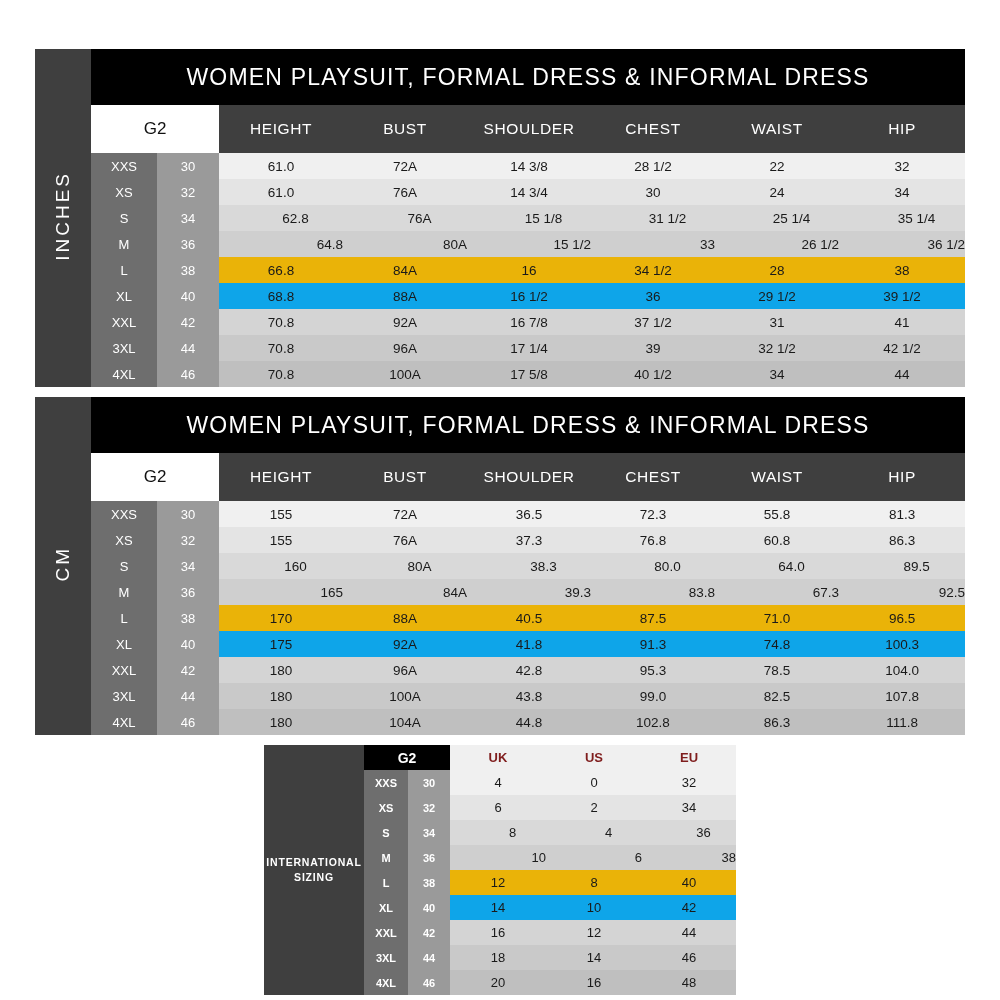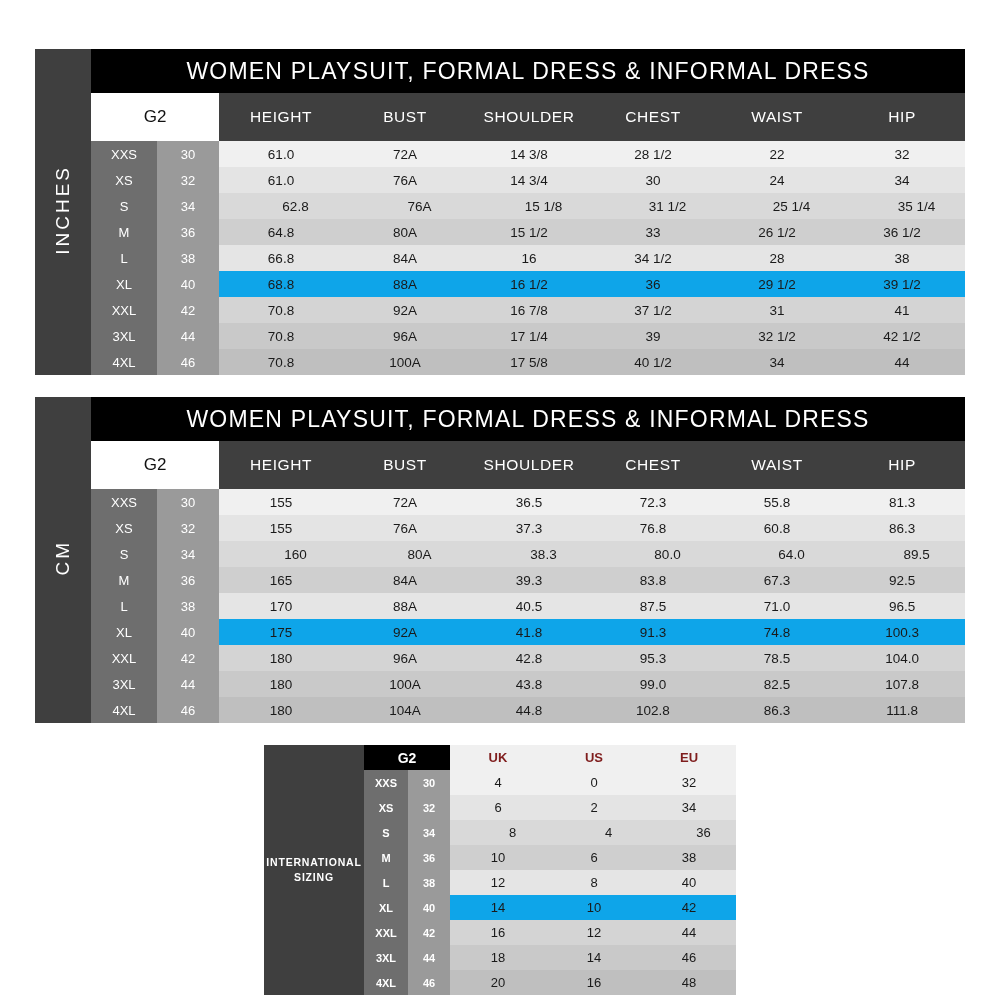--- a/index.html
+++ b/index.html
@@ -33,21 +33,21 @@
     font-weight: normal;
   }
 
   
   .title-cell {
     background: #000000;
     color: #ffffff;
     font-size: 23px;
     letter-spacing: 1.2px;
     font-weight: bold;
-    height: 44px;
+    height: 56px;
     text-align: center;
   }
   .unit-cell {
     background: #3f3f3f;
     color: #ffffff;
     font-size: 19px;
     letter-spacing: 3px;
     font-weight: bold;
     width: 56px;
   }
@@ -93,22 +93,22 @@
     width: 62px;
   }
   .v {
     font-size: 13.5px;
     color: #1a1a1a;
     height: 26px;
   }
   .r-a .v { background: #f0f0f0; }
   .r-b .v { background: #e4e4e4; }
   .r-c .v { background: #d9d9d9; padding-left: 29px; }
-  .r-d .v { background: #cfcfcf; }
-  .r-e .v { background: #e5e5e5; }
+  .r-d .v { background: #cfcfcf; text-align: right; }
+  .r-e .v { background: #eab308; }
   .r-f .v { background: #0ea5e9; }
   .r-g .v { background: #d4d4d4; }
   .r-h .v { background: #c9c9c9; }
   .r-i .v { background: #bfbfbf; }
 
   
   .intl {
     position: absolute;
     border-collapse: collapse;
     table-layout: fixed;

